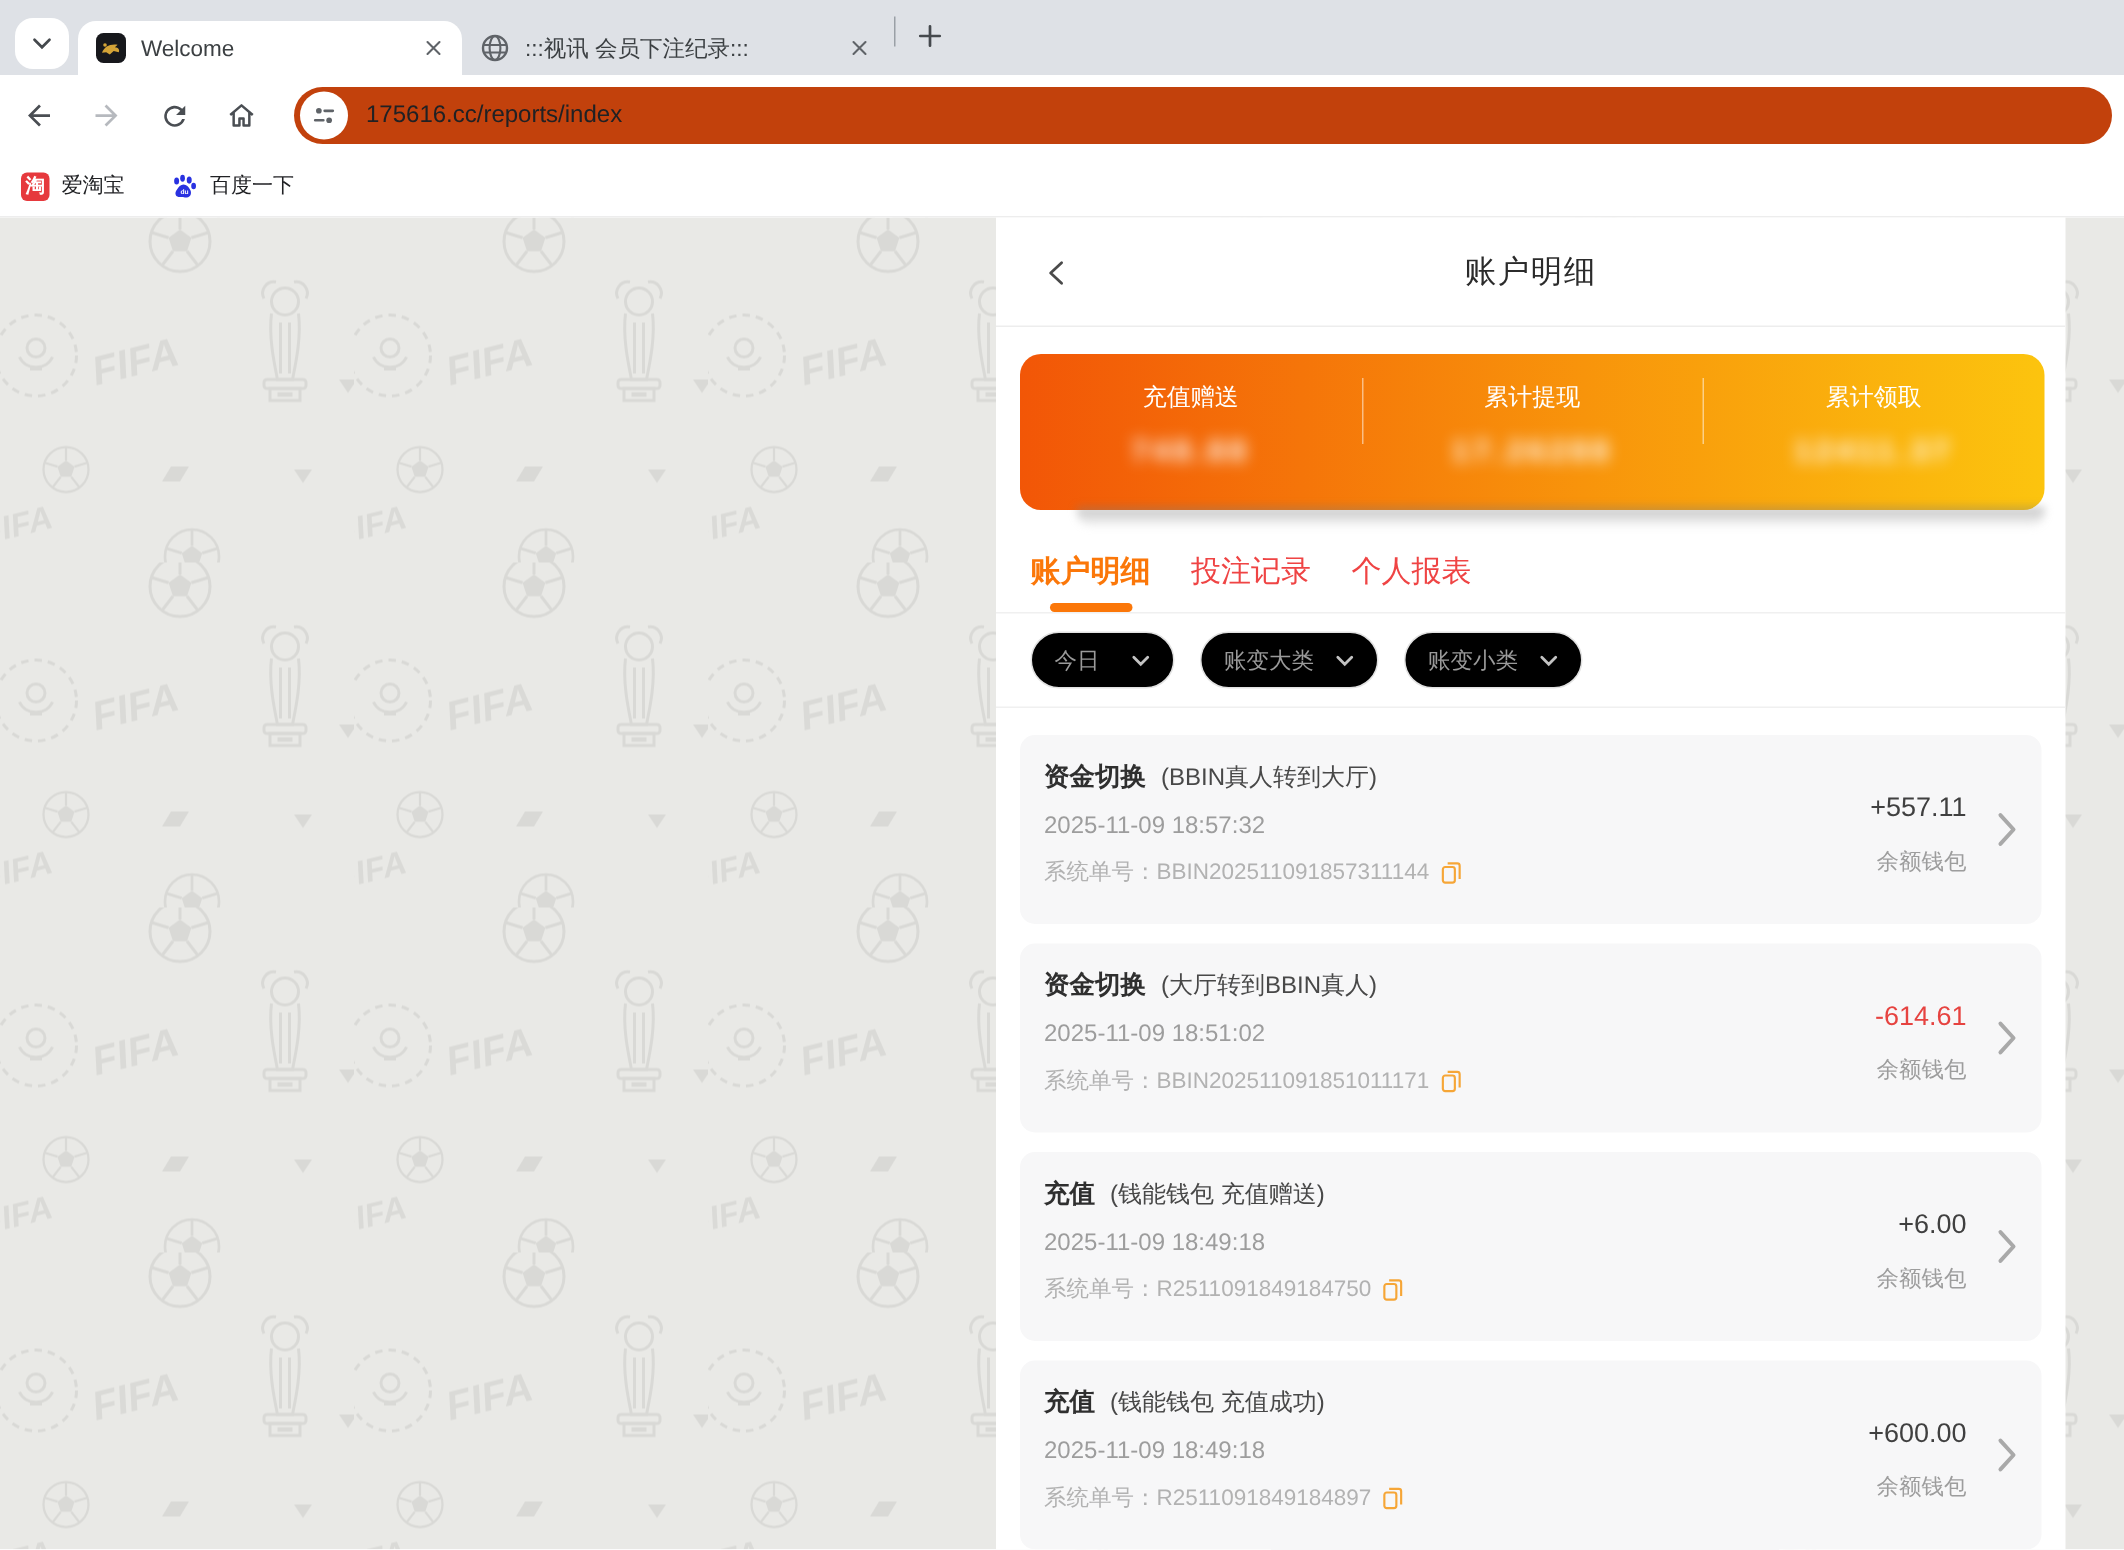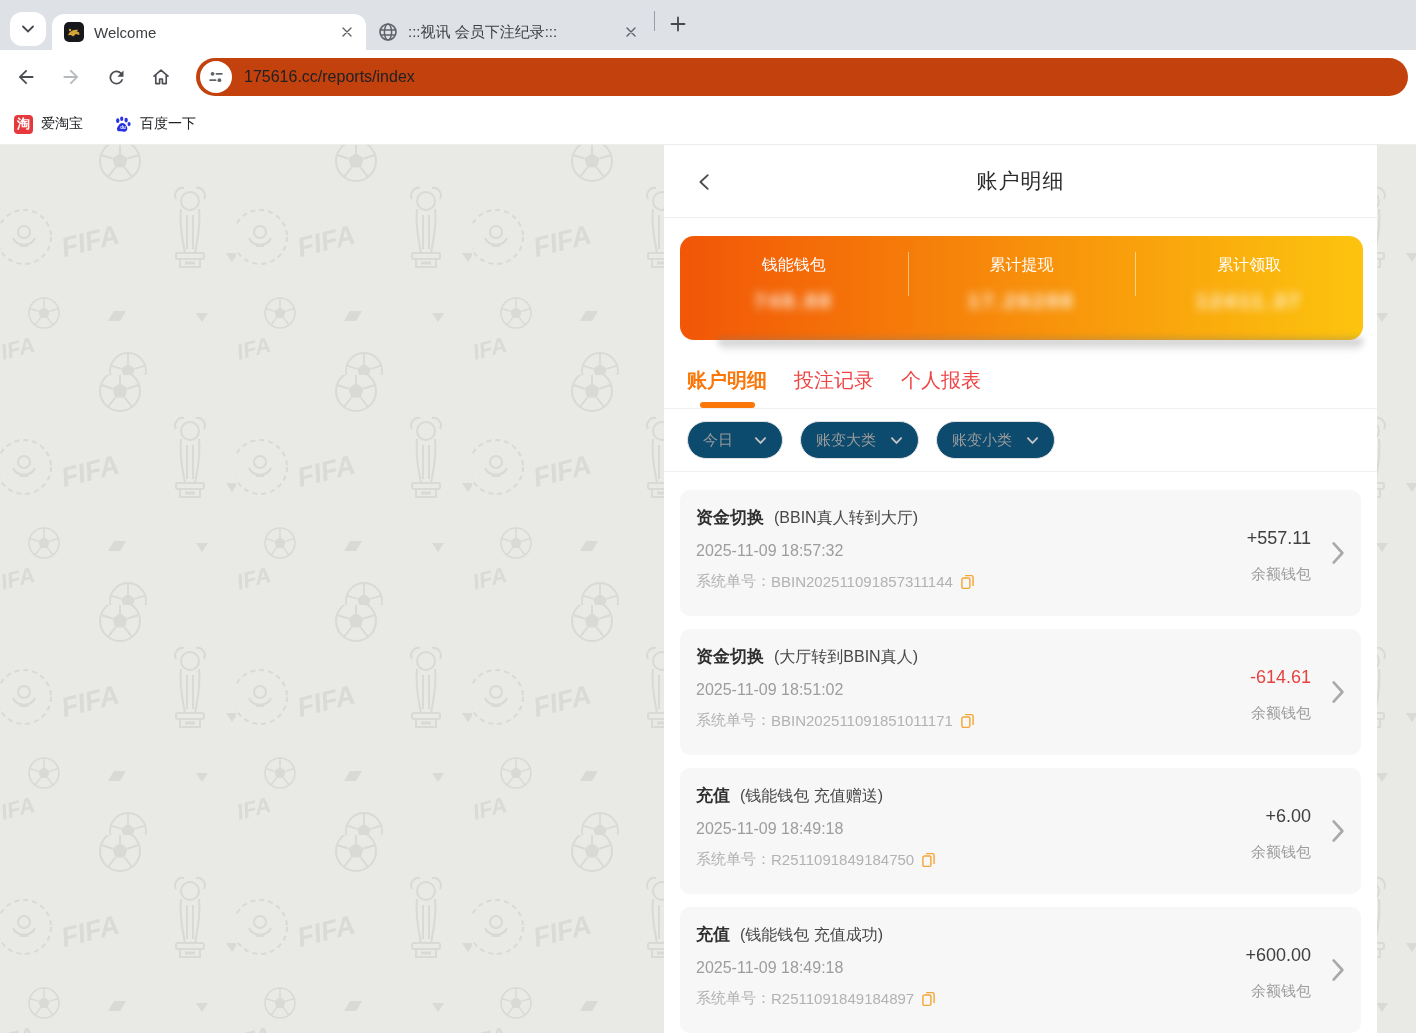--- a/index.html
+++ b/index.html
@@ -4,21 +4,21 @@
 <style>
   * { margin:0; padding:0; box-sizing:border-box; }
   html,body { width:1416px; height:1033px; overflow:hidden;
     font-family:"Liberation Sans","DejaVu Sans",sans-serif; background:#fff; }
 
   
   .tabstrip { height:50px; background:#dee1e6; display:flex; align-items:flex-end; padding-left:8px; }
   .tab-search { width:36px; height:34px; margin:0 6px 2px 2px; border:none; background:#fff;
     border-radius:12px; display:flex; align-items:center; justify-content:center; cursor:pointer; align-self:center; margin-top:10px;}
   .tab { height:36px; display:flex; align-items:center; padding:0 10px 0 12px; min-width:0; }
-  .tab.active { background:#fff; border-radius:12px 12px 0 0; width:314px; }
+  .tab.active { background:#fff; border-radius:12px 12px 0 0; width:256px; }
   .tab.inactive { width:284px; }
   .favicon { width:20px; height:20px; flex:0 0 20px; margin-right:10px; }
   .tab-title { font-size:15px; color:#3c4043; white-space:nowrap; overflow:hidden;
     text-overflow:ellipsis; flex:1 1 auto; }
   .tab-close { width:18px; height:18px; margin-left:10px; flex:0 0 18px; display:flex;
     align-items:center; justify-content:center; border-radius:50%; cursor:pointer; }
   .tab-sep { width:1px; height:20px; background:#9aa0a6; margin:0 8px 8px 4px; align-self:center; }
   .new-tab { width:30px; height:30px; border:none; background:transparent; align-self:center;
     display:flex; align-items:center; justify-content:center; cursor:pointer; margin-bottom:2px; }
 
@@ -65,21 +65,21 @@
   .seg-tabs { display:flex; padding:16px 0 0 23px; }
   .seg { margin-right:27px; cursor:pointer; text-align:center; }
   .seg-label { font-size:20px; color:#ef4444; }
   .seg.active .seg-label { color:#fb7709; font-weight:bold; }
   .seg .underline { width:55px; height:6px; border-radius:3px; background:transparent; margin:8px auto 0; }
   .seg.active .underline { background:#fb7709; }
 
   .hr { height:1px; background:#f0f0f0; }
 
   .filters { height:62px; display:flex; align-items:center; padding-left:23px; }
-  .pill { height:38px; border:1px solid #e2e2e2; border-radius:19px; background:#0c4a6e;
+  .pill { height:38px; border:1px solid #e2e2e2; border-radius:19px; background:#000000;
     display:flex; align-items:center; justify-content:space-between; padding:0 15px; margin-right:17px;
     cursor:pointer; }
   .pill.small { width:96px; } .pill.wide { width:119px; }
   .pill-label { font-size:15px; color:#9a9a9a; }
 
   .list { padding:18px 16px 0 16px; }
   .rec { position:relative; height:126px; background:#f7f7f8; border-radius:10px;
     margin-bottom:13px; padding:16px 0 0 16px; cursor:pointer; }
   .rec-title { font-size:17px; color:#2f2f2f; font-weight:bold; }
   .rec-detail { font-size:16px; color:#484848; font-weight:normal; margin-left:10px; }
@@ -249,21 +249,21 @@
       <span class="back-btn">
         <svg width="22" height="22" viewBox="0 0 24 24">
             <path d="M15 4.5L7 12l8 7.5" stroke="#4a4a4a" stroke-width="2" fill="none" stroke-linecap="round" stroke-linejoin="round"></path>
           </svg>
       </span>
       <h1 class="page-title">账户明细</h1>
     </div>
 
     <div class="sum-card">
       <div class="sum-col">
-        <div class="sum-label">钱能钱包</div>
+        <div class="sum-label">充值赠送</div>
         <div class="sum-value">748.88</div>
       </div>
       <div class="sum-col">
         <div class="sum-label">累计提现</div>
         <div class="sum-value">17.26288</div>
       </div>
       <div class="sum-col">
         <div class="sum-label">累计领取</div>
         <div class="sum-value">12411.37</div>
       </div>

